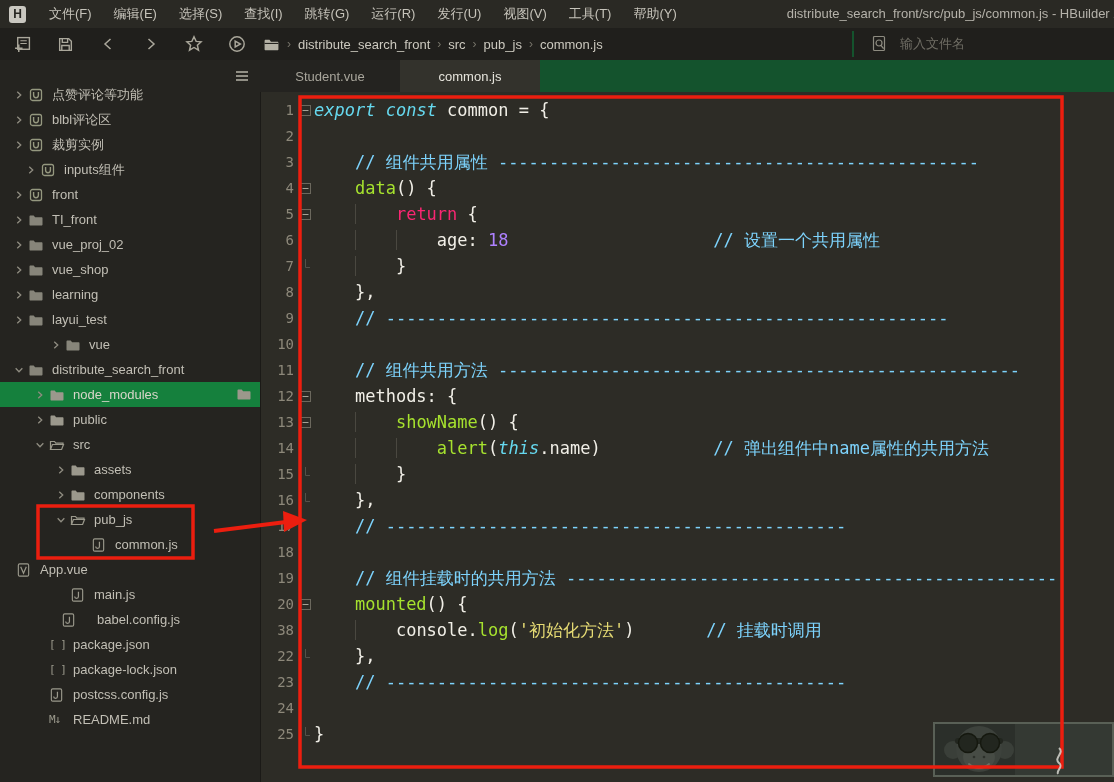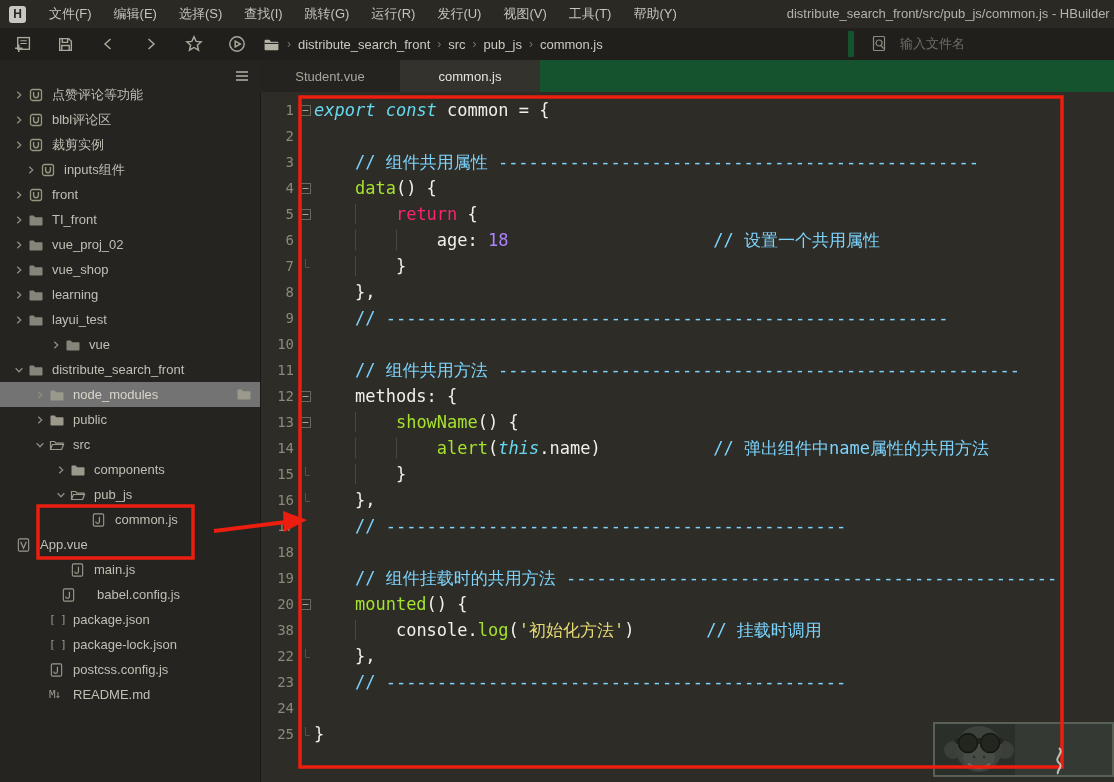--- a/index.html
+++ b/index.html
@@ -15,30 +15,30 @@
   .wintitle{position:absolute;right:-8px;top:0;height:28px;line-height:28px;color:#b5b2aa;
             font-size:13px;white-space:nowrap;}
   
   .toolbar{position:absolute;left:0;top:28px;width:100%;height:32px;background:#201f1c;z-index:5;}
   .tools{position:absolute;left:12px;top:0;height:32px;display:flex;align-items:center;gap:23px;}
   .tool{display:flex;align-items:center;justify-content:center;width:20px;height:20px;}
   .breadcrumb{position:absolute;left:263px;top:0;height:32px;display:flex;align-items:center;
               gap:7px;color:#ccc9bf;font-size:13px;}
   .bc-sep{color:#767469;font-size:12px;}
   .search{position:absolute;right:4px;top:3px;width:240px;height:26px;display:flex;
-          align-items:center;gap:12px;border-left:6px solid #14532d;padding-left:16px;}
+          align-items:center;gap:12px;border-left:2px solid #14532d;padding-left:16px;}
   .search .ph{color:#6f6d64;font-size:13px;}
   
   .sidebar{position:absolute;left:0;top:60px;width:260px;bottom:0;background:#252420;
            border-right:1px solid #1b1a17;z-index:4;}
   .hamburger{position:absolute;top:7px;right:9px;width:18px;height:18px;}
   .tree{position:absolute;left:0;top:22px;width:100%;}
   .row{height:25px;display:flex;align-items:center;color:#c2bfb5;font-size:13px;
        white-space:nowrap;position:relative;}
-  .row.hl{background:#737373;color:#d8d5ca;}
+  .row.hl{background:#15803d;color:#d8d5ca;}
   .chev{width:16px;flex:none;display:inline-flex;align-items:center;}
   .ti{width:19px;flex:none;display:inline-flex;align-items:center;margin-right:5px;}
   .trail{position:absolute;right:8px;top:4px;}
   .txtic{font-family:"DejaVu Sans Mono",monospace;font-size:11px;color:#9b998c;letter-spacing:-1px;}
   
   .tabbar{position:absolute;left:260px;top:60px;right:0;height:32px;background:#14532d;
           display:flex;z-index:4;}
   .tab{width:140px;display:flex;align-items:center;justify-content:center;font-size:13px;
        color:#a8a59b;background:#242320;cursor:default;}
   .tab.active{background:#33322c;color:#e6e4dc;}
@@ -381,20 +381,33 @@
           <span class="chev">
             <svg width="14" height="14" viewBox="0 0 16 16">
               <path d="M6 4.2 10 8l-4 3.8" fill="none" stroke="#8f8c80" stroke-width="1.5"></path>
             </svg>
           </span>
           <span class="ti">
             <svg width="16" height="16" viewBox="0 0 16 16">
               <path d="M1.5 4.5c0-.6.4-1 1-1h3.2l1.4 1.8h6.4c.6 0 1 .4 1 1v6.2c0 .6-.4 1-1 1h-11c-.6 0-1-.4-1-1z" fill="#9b988c"></path>
             </svg>
           </span>
+          <span>assets</span>
+        </div>
+        <div class="row" style="padding-left: 54px;">
+          <span class="chev">
+            <svg width="14" height="14" viewBox="0 0 16 16">
+              <path d="M6 4.2 10 8l-4 3.8" fill="none" stroke="#8f8c80" stroke-width="1.5"></path>
+            </svg>
+          </span>
+          <span class="ti">
+            <svg width="16" height="16" viewBox="0 0 16 16">
+              <path d="M1.5 4.5c0-.6.4-1 1-1h3.2l1.4 1.8h6.4c.6 0 1 .4 1 1v6.2c0 .6-.4 1-1 1h-11c-.6 0-1-.4-1-1z" fill="#9b988c"></path>
+            </svg>
+          </span>
           <span>components</span>
         </div>
         <div class="row" style="padding-left: 54px;">
           <span class="chev">
             <svg width="14" height="14" viewBox="0 0 16 16">
               <path d="M4.2 6 8 10l3.8-4" fill="none" stroke="#8f8c80" stroke-width="1.5"></path>
             </svg>
           </span>
           <span class="ti">
             <svg width="16" height="16" viewBox="0 0 16 16">

